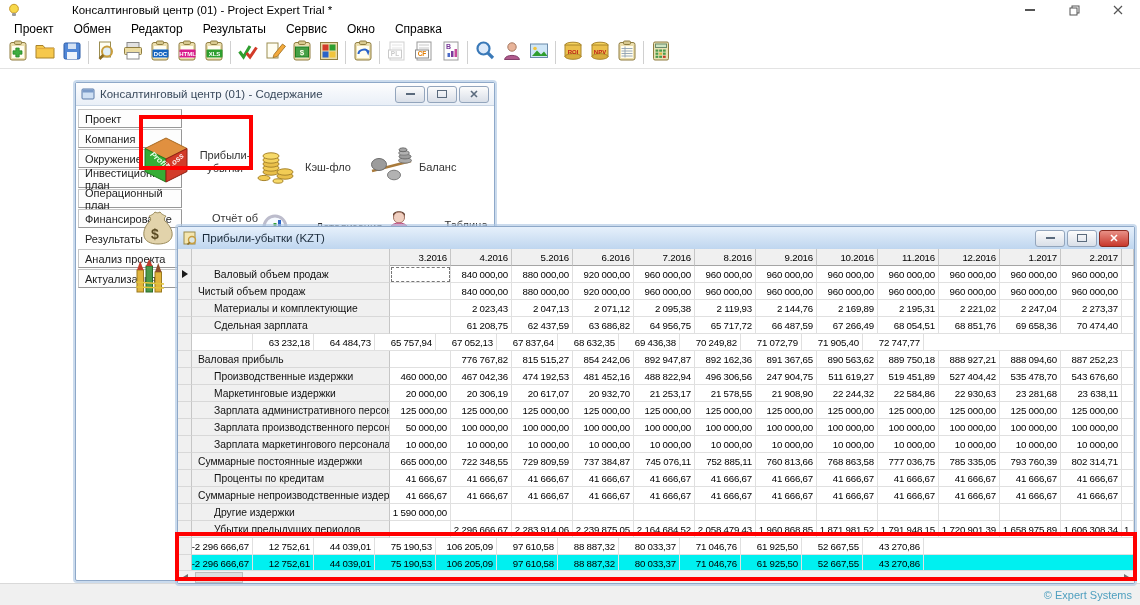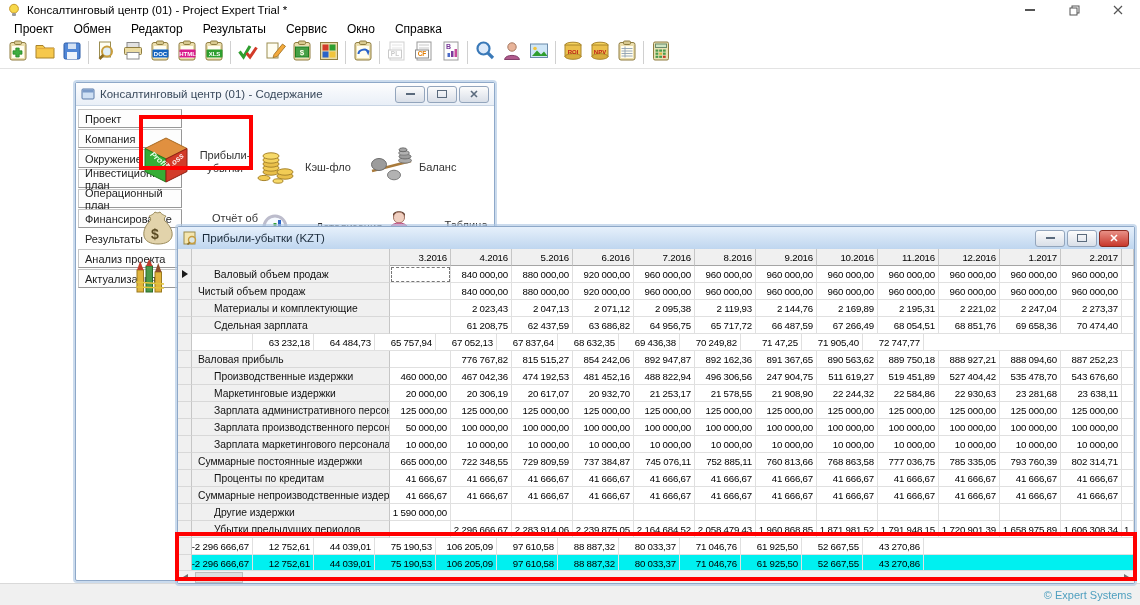--- a/index.html
+++ b/index.html
@@ -1,19 +1,19 @@
 <!DOCTYPE html>
 <html><head>
 <meta charset="utf-8">
 <style>
   html,body{margin:0;padding:0;background:#cfcfcf;}
   .app{position:relative;width:1140px;height:605px;background:#ffffff;overflow:hidden;
        font-family:"Liberation Sans",sans-serif;color:#000;}
   
-  .titlebar{height:20px;display:flex;align-items:center;padding-left:7px;font-size:11.5px;background:#fff;}
+  .titlebar{height:20px;display:flex;align-items:center;padding-left:7px;font-size:11.5px;background:#fff;gap:45px;}
   .titlebar .ticon{margin-right:6px;display:flex;}
   .controls{margin-left:auto;display:flex;}
   .ctl{width:44px;height:20px;display:flex;align-items:center;justify-content:center;color:#555;}
   .g-minline{width:10px;height:1.5px;background:#555;}
   
   .menubar{height:17px;display:flex;align-items:center;padding-left:4px;font-size:12px;background:#fff;}
   .menu-item{padding:0 10px;}
   
   .toolbar{height:31px;display:flex;align-items:center;padding-left:4px;background:#fff;border-bottom:1px solid #e3e3e3;}
   .tbtn{width:27px;height:27px;display:flex;align-items:center;justify-content:center;}
@@ -566,21 +566,21 @@
               <div class="mk cell"></div>
               <div class="colc cell"></div>
               <div class="colc cell">63 232,18</div>
               <div class="colc cell">64 484,73</div>
               <div class="colc cell">65 757,94</div>
               <div class="colc cell">67 052,13</div>
               <div class="colc cell">67 837,64</div>
               <div class="colc cell">68 632,35</div>
               <div class="colc cell">69 436,38</div>
               <div class="colc cell">70 249,82</div>
-              <div class="colc cell">71 47,25</div>
+              <div class="colc cell">71 072,79</div>
               <div class="colc cell">71 905,40</div>
               <div class="colc cell">72 747,77</div>
               <div class="sliver cell" style="padding-left: 2px; font-size: 9.7px;"></div>
             </div>
             <div class="trow">
               <div class="mk cell"></div>
               <div class="lbl cell" style="padding-left: 6px;">Валовая прибыль</div>
               <div class="colc cell"></div>
               <div class="colc cell">776 767,82</div>
               <div class="colc cell">815 515,27</div>

